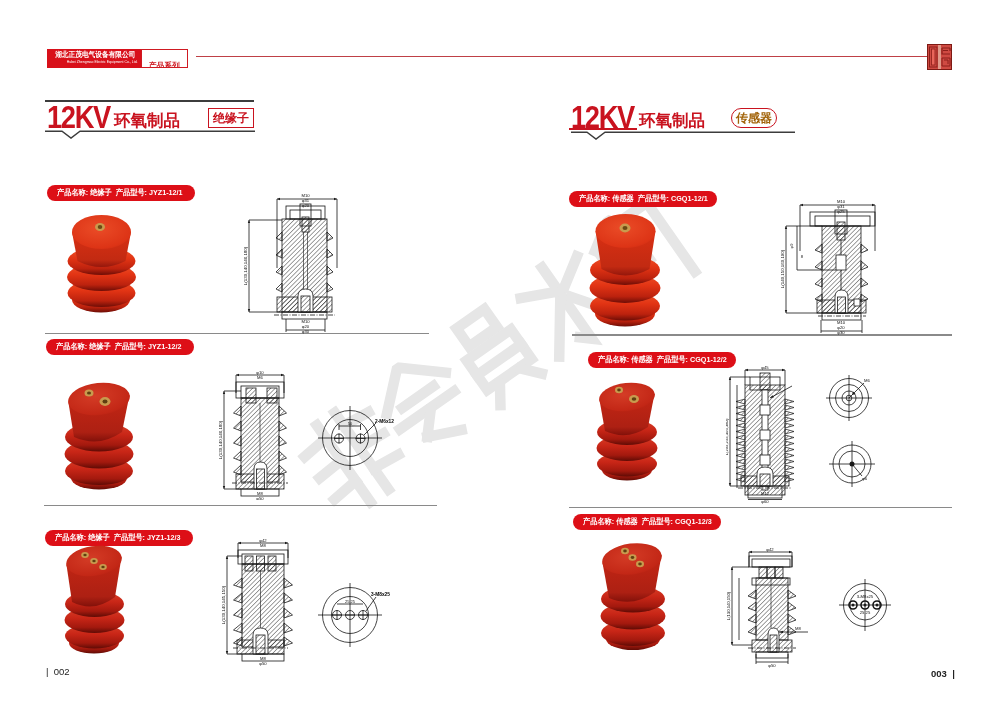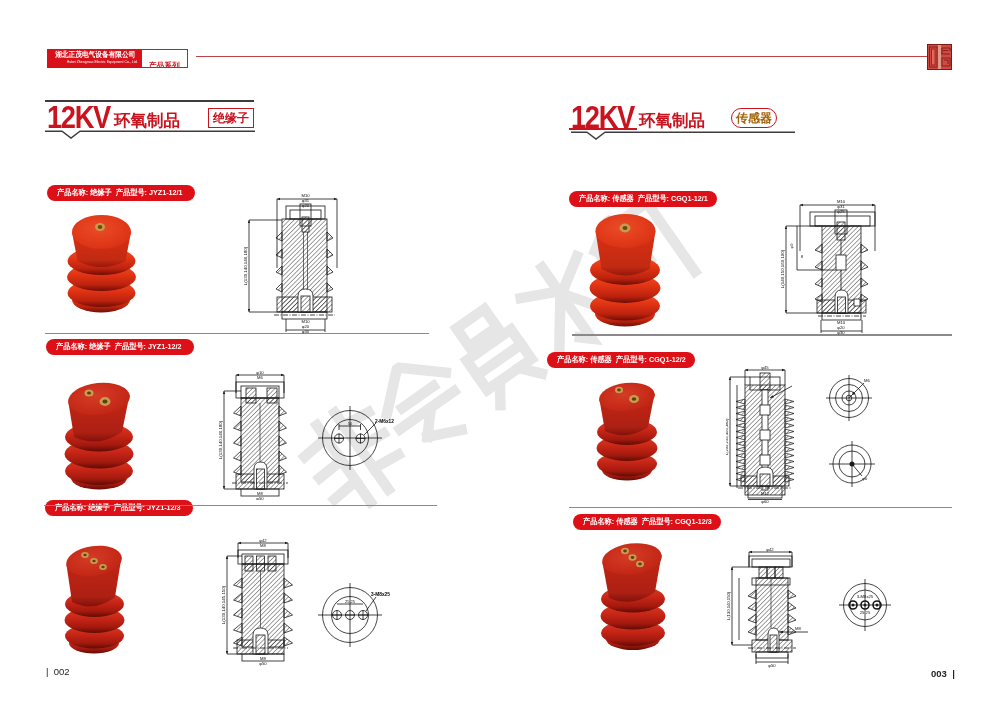--- a/index.html
+++ b/index.html
@@ -84,23 +84,23 @@
 <div class="abs" style="left:571px;top:99.5px;color:#c9131f;font-size:31px;font-weight:bold;letter-spacing:-1.5px;transform:scaleX(0.88);transform-origin:left">12KV</div>
 <div class="abs" style="left:569px;top:127.5px;width:68px;height:2px;background:#c9131f"></div>
 <div class="abs" style="left:639px;top:110px;color:#c9131f;font-size:16.5px;font-weight:bold">环氧制品</div>
 <div class="abs" style="left:731px;top:108px;width:44px;height:18px;border:1.6px solid #c9131f;border-radius:10px;color:#a16207;font-size:12px;font-weight:bold;text-align:center;line-height:19px">传感器</div>
 <svg class="abs" style="left:571px;top:131px" width="225" height="10" viewBox="0 0 225 10">
   <path d="M0 1.2 L16 1.2 L25 8 L34 1.2 L224 1.2" stroke="#3c3c3c" stroke-width="1.4" fill="none"></path>
 </svg>
 
 <div class="bar" style="left:47px;top:184.5px"><span>产品名称: 绝缘子&nbsp;&nbsp;产品型号: JYZ1-12/1</span></div>
 <div class="bar" style="left:46px;top:339px"><span>产品名称: 绝缘子&nbsp;&nbsp;产品型号: JYZ1-12/2</span></div>
-<div class="bar" style="left:45px;top:500px"><span>产品名称: 绝缘子&nbsp;&nbsp;产品型号: JYZ1-12/3</span></div>
+<div class="bar" style="left:45px;top:530px"><span>产品名称: 绝缘子&nbsp;&nbsp;产品型号: JYZ1-12/3</span></div>
 <div class="bar" style="left:569px;top:191px"><span>产品名称: 传感器&nbsp;&nbsp;产品型号: CGQ1-12/1</span></div>
-<div class="bar" style="left:547px;top:351.5px"><span>产品名称: 传感器&nbsp;&nbsp;产品型号: CGQ1-12/2</span></div>
+<div class="bar" style="left:588px;top:351.5px"><span>产品名称: 传感器&nbsp;&nbsp;产品型号: CGQ1-12/2</span></div>
 <div class="bar" style="left:573px;top:514px"><span>产品名称: 传感器&nbsp;&nbsp;产品型号: CGQ1-12/3</span></div>
 
 <div class="sep" style="left:45px;top:332.5px;width:384px"></div>
 <div class="sep" style="left:44px;top:504.5px;width:393px"></div>
 <div class="sep" style="left:572px;top:334px;width:380px"></div>
 <div class="sep" style="left:569px;top:506.5px;width:383px"></div>
 
 <div class="abs" style="left:46px;top:666px;font-size:9.5px;font-weight:normal;color:#222">|&nbsp;&nbsp;002</div>
 <div class="abs" style="left:931px;top:668px;font-size:9.5px;font-weight:bold;color:#222">003&nbsp;&nbsp;|</div>
 

